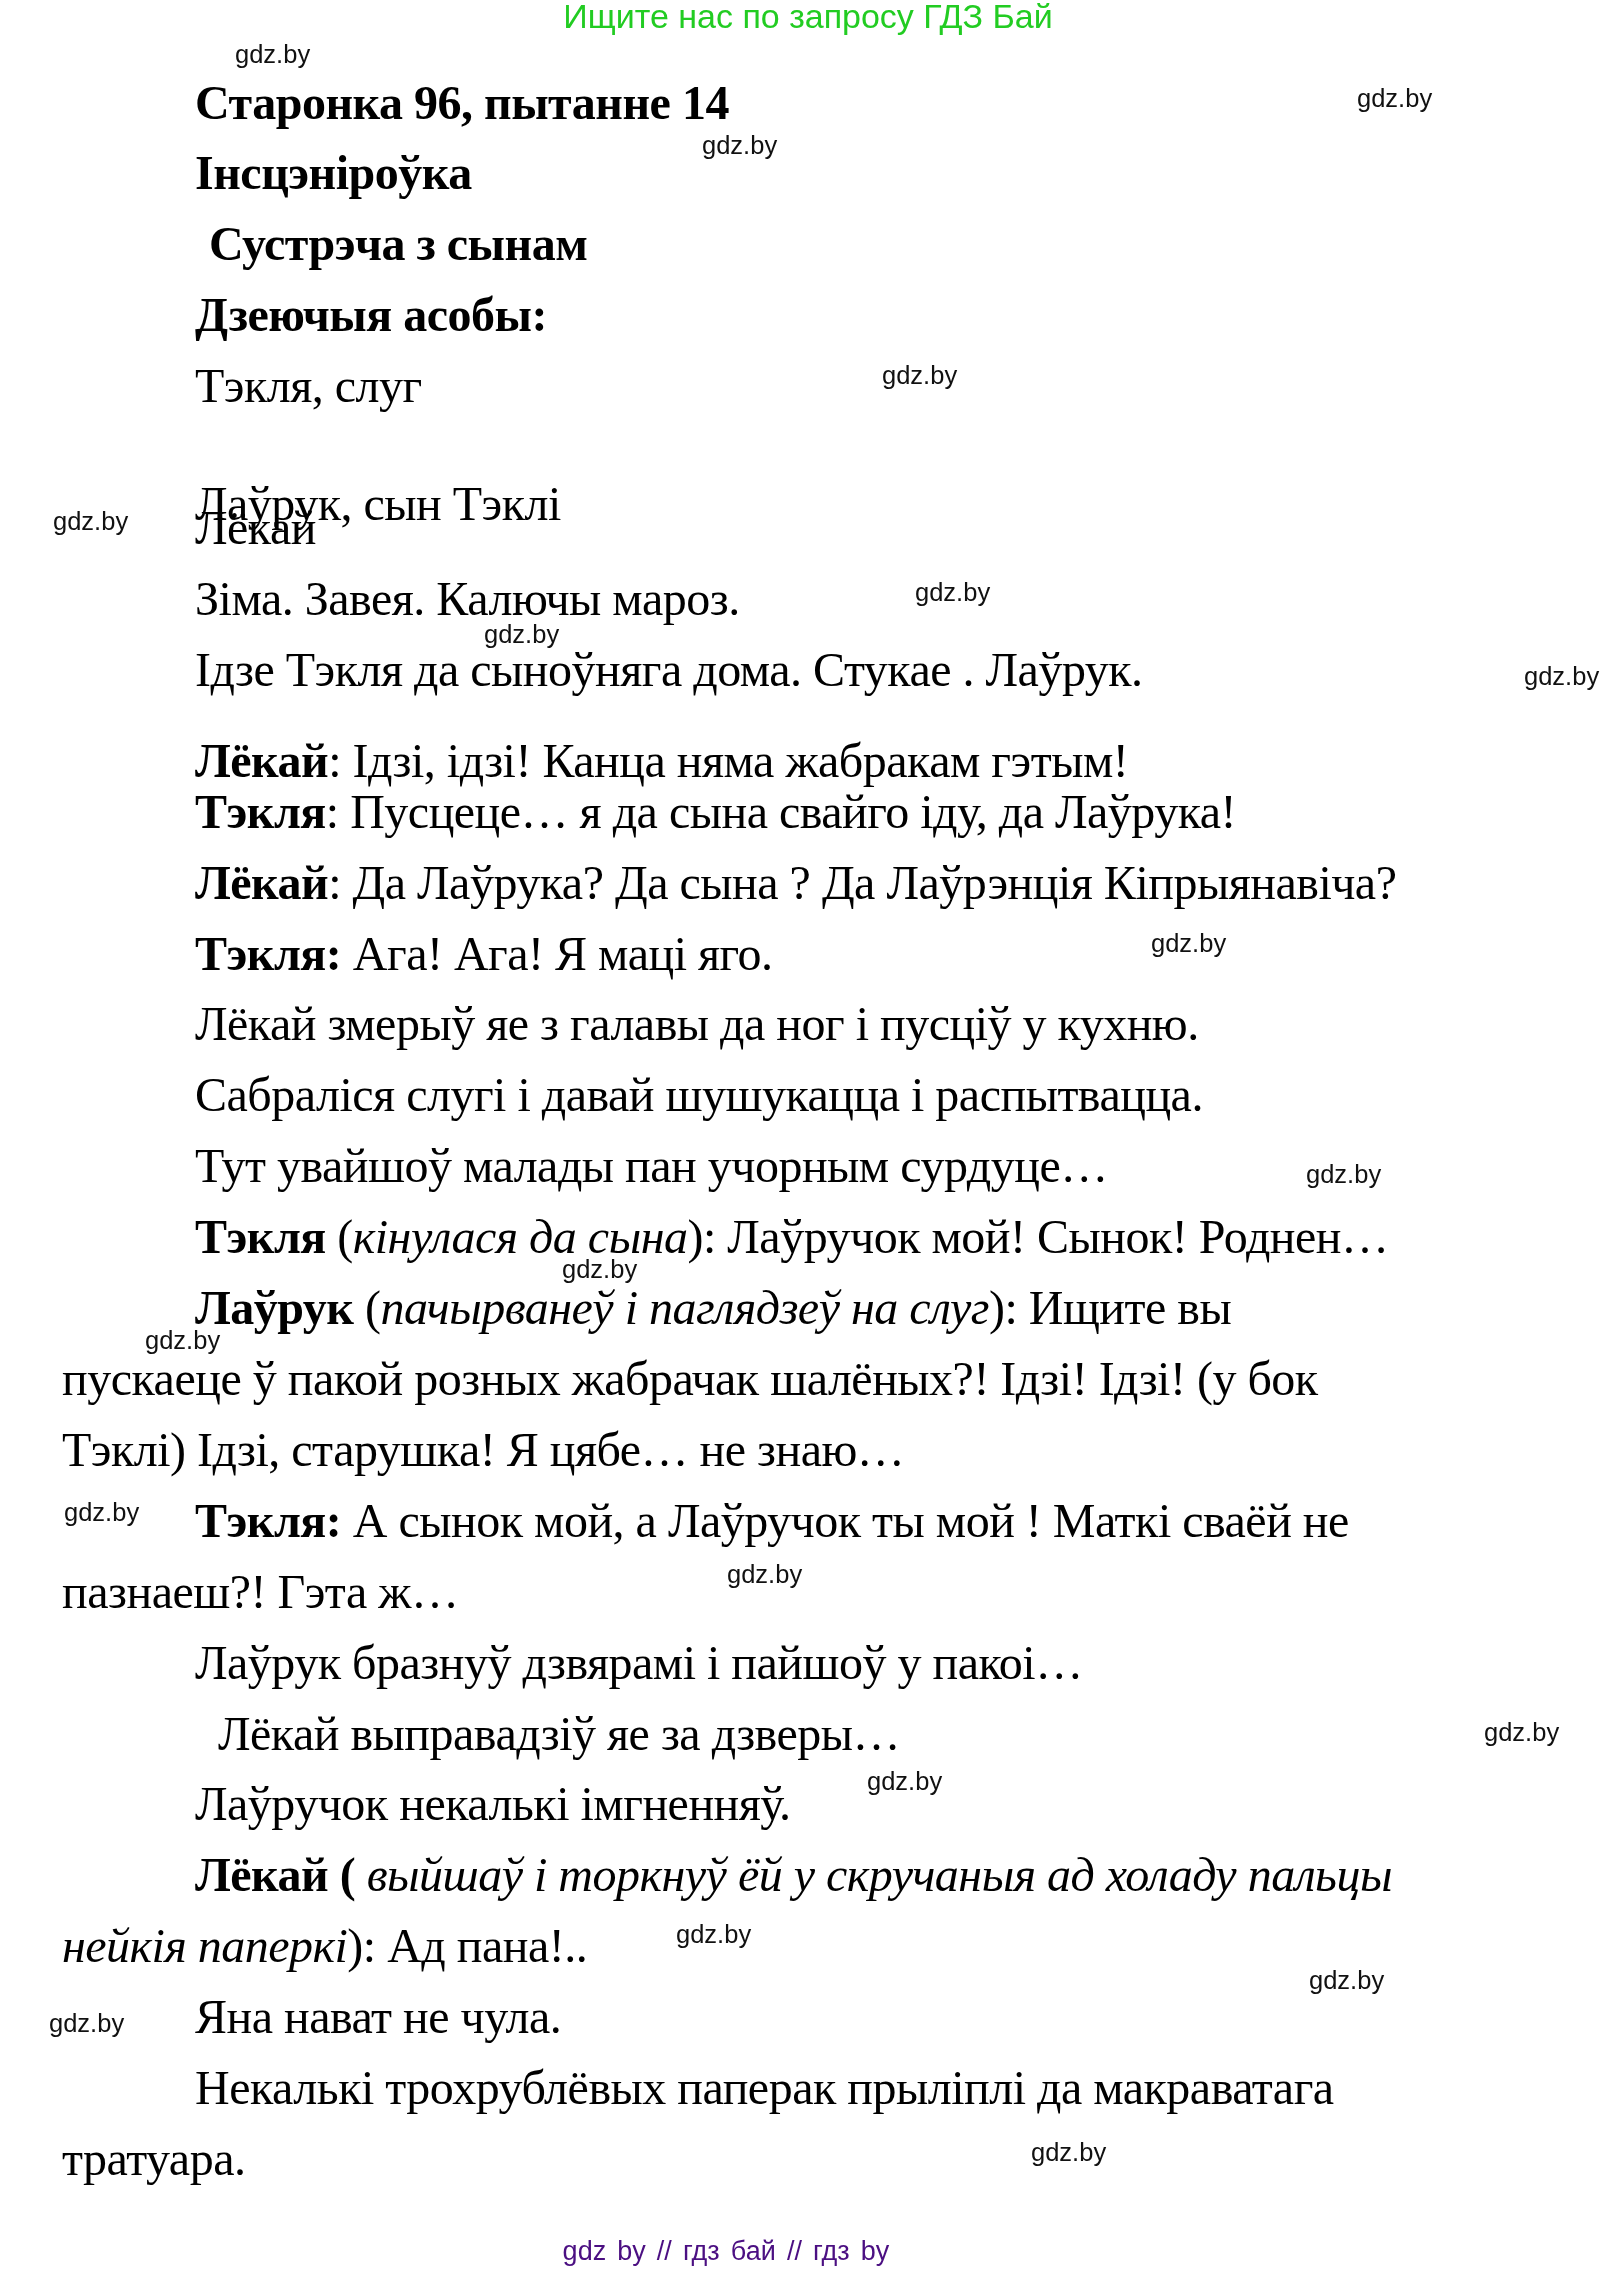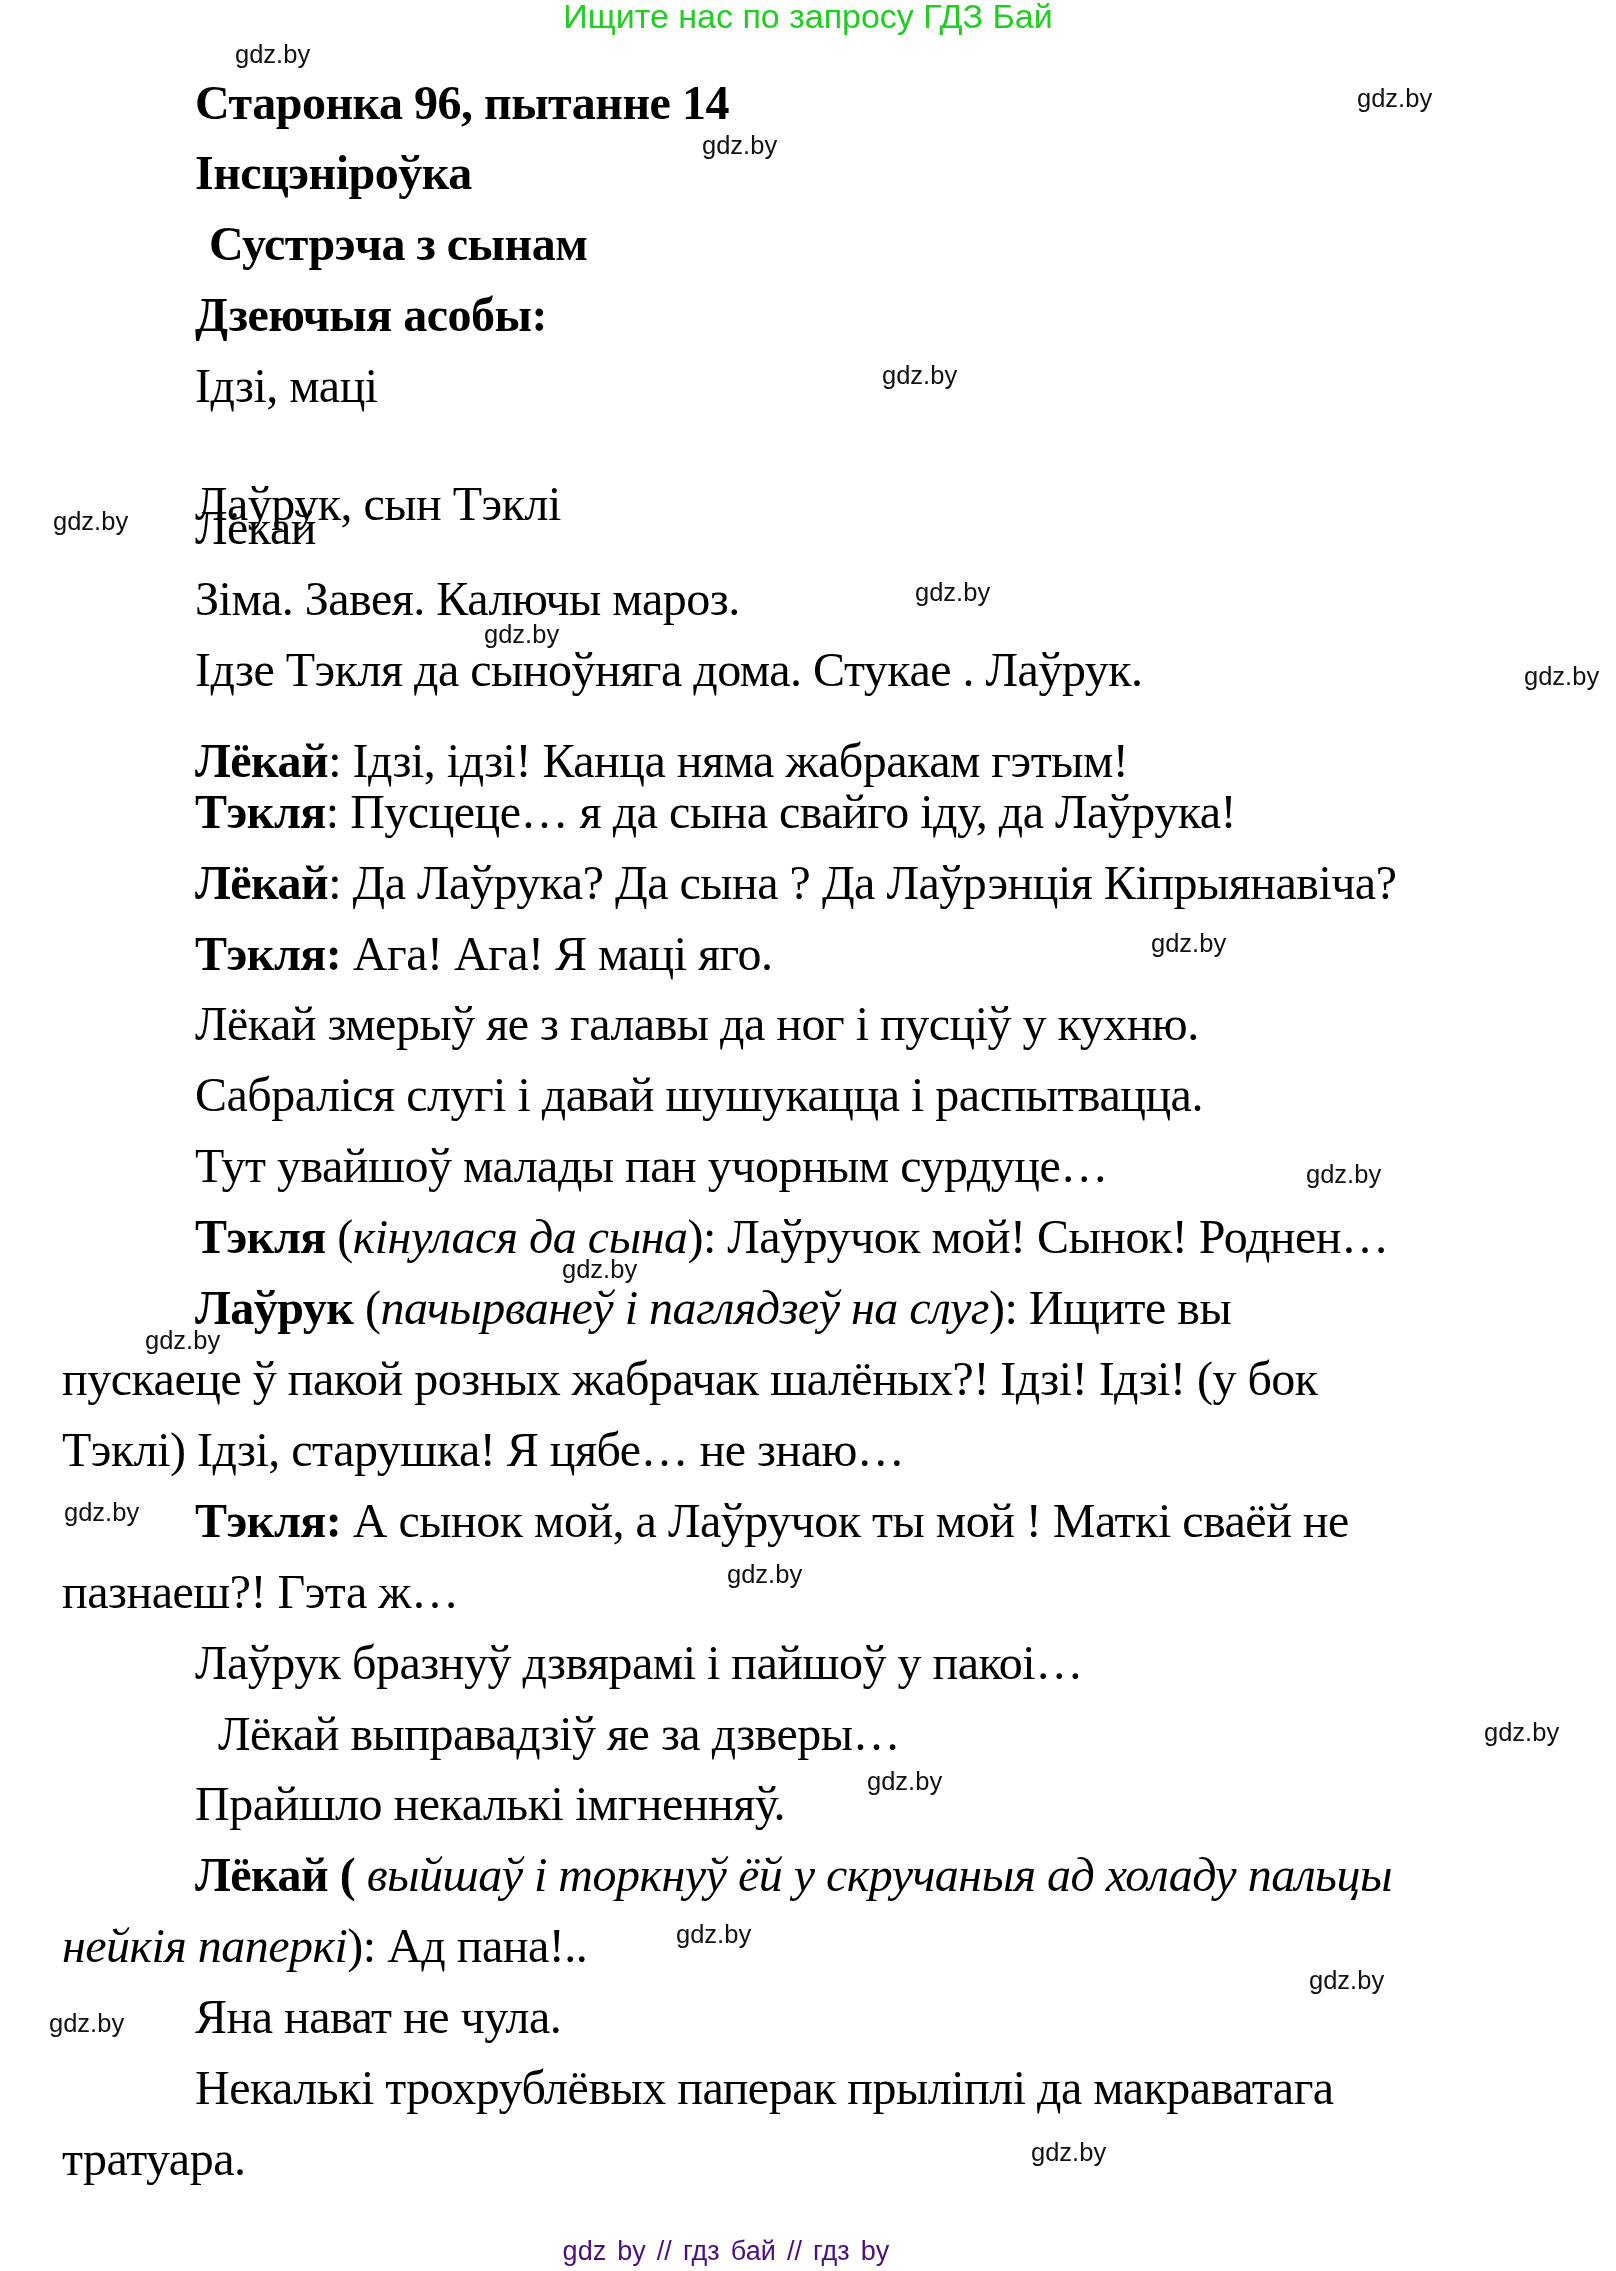--- a/index.html
+++ b/index.html
@@ -63,21 +63,21 @@
 </head>
 <body>
 
 <div class="top-banner">Ищите нас по запросу ГДЗ Бай</div>
 
 <div class="line bold" style="left:195px; top:75px;">Старонка 96, пытанне 14</div>
 <div class="line bold" style="left:195px; top:145px;">Інсцэніроўка</div>
 <div class="line bold" style="left:209px; top:216px;">Сустрэча  з сынам</div>
 <div class="line bold" style="left:195px; top:287px;">Дзеючыя асобы:</div>
 
-<div class="line" style="left:195px; top:358px;">Ідзі, маці</div>
+<div class="line" style="left:195px; top:358px;">Тэкля, слуг</div>
 <div class="line" style="left:195px; top:429px;margin-top:47px;">Лаўрук, сын Тэклі</div>
 <div class="line" style="left:195px; top:500px;">Лёкай</div>
 
 <div class="line ital" style="left:195px; top:571px;">Зіма. Завея. Калючы мароз.</div>
 <div class="line ital" style="left:195px; top:642px;">Ідзе Тэкля да сыноўняга дома. Стукае . Лаўрук.</div>
 
 <div class="line" style="left:195px; top:713px;margin-top:20px;">
   <b>Лёкай</b><span>: </span><span>Ідзі, ідзі! Канца няма жабракам гэтым!</span>
 </div>
 <div class="line" style="left:195px; top:784px;">
@@ -103,21 +103,21 @@
 <div class="line" style="left:62px; top:1351px;">пускаеце ў пакой розных жабрачак шалёных?! Ідзі! Ідзі! (у бок</div>
 <div class="line" style="left:62px; top:1422px;">Тэклі) Ідзі, старушка! Я цябе… не знаю…</div>
 
 <div class="line" style="left:195px; top:1493px;">
   <b>Тэкля:</b><span> </span><span>А сынок мой, а Лаўручок ты мой ! Маткі сваёй не</span>
 </div>
 <div class="line" style="left:62px; top:1564px;">пазнаеш?! Гэта ж…</div>
 
 <div class="line ital" style="left:195px; top:1635px;">Лаўрук бразнуў дзвярамі і пайшоў у пакоі…</div>
 <div class="line ital" style="left:218px; top:1706px;">Лёкай выправадзіў яе за дзверы…</div>
-<div class="line ital" style="left:195px; top:1776px;">Прайшло некалькі імгненняў.</div>
+<div class="line ital" style="left:195px; top:1776px;">Лаўручок некалькі імгненняў.</div>
 
 <div class="line" style="left:195px; top:1847px;">
   <b>Лёкай</b><b> ( </b><i>выйшаў і торкнуў ёй у скручаныя ад холаду пальцы</i>
 </div>
 <div class="line" style="left:62px; top:1918px;">
   <i>нейкія паперкі</i><span>): </span><span>Ад пана!..</span>
 </div>
 
 <div class="line ital" style="left:195px; top:1989px;">Яна нават не чула.</div>
 <div class="line ital" style="left:195px; top:2060px;">Некалькі трохрублёвых паперак прыліплі да макраватага</div>

